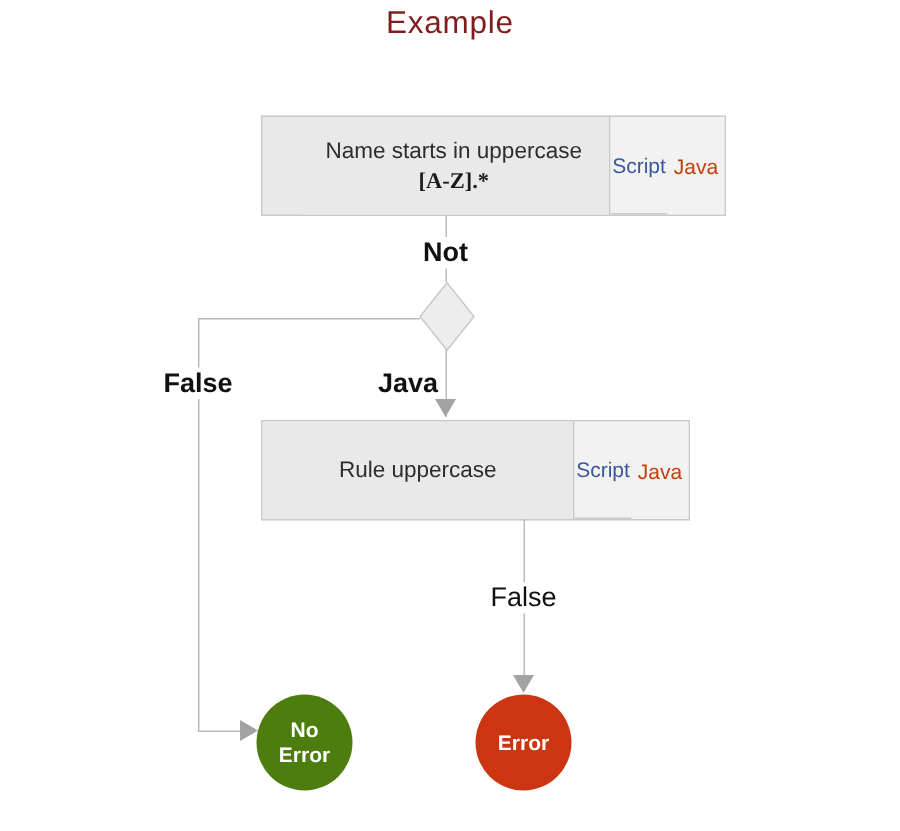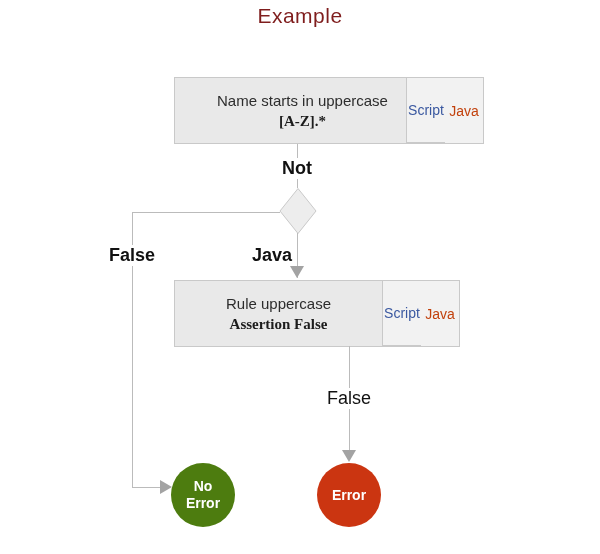--- a/index.html
+++ b/index.html
@@ -96,21 +96,20 @@
   <div class="hline" style="left:132px;top:487px;width:30px;"></div>
   <div class="arrow-right" style="left:160px;top:480px;"></div>
 
   <div class="vline" style="left:297px;top:233px;height:45px;"></div>
   <div class="edge-label bold" style="left:272px;top:245px;">Java</div>
   <div class="arrow-down" style="left:290px;top:266px;"></div>
 
   <div class="rule-box" id="box2">
     <div class="main-cell">
       <div class="l1">Rule uppercase</div>
-      <div class="l2">Assertion False</div>
     </div>
     <div class="tab-col">
       <div class="tab-cell script">Script</div>
       <div class="tab-cell java">Java</div>
     </div>
   </div>
 
   <div class="vline" style="left:349px;top:346px;height:108px;"></div>
   <div class="edge-label" style="left:349px;top:388px;">False</div>
   <div class="arrow-down" style="left:342px;top:450px;"></div>

